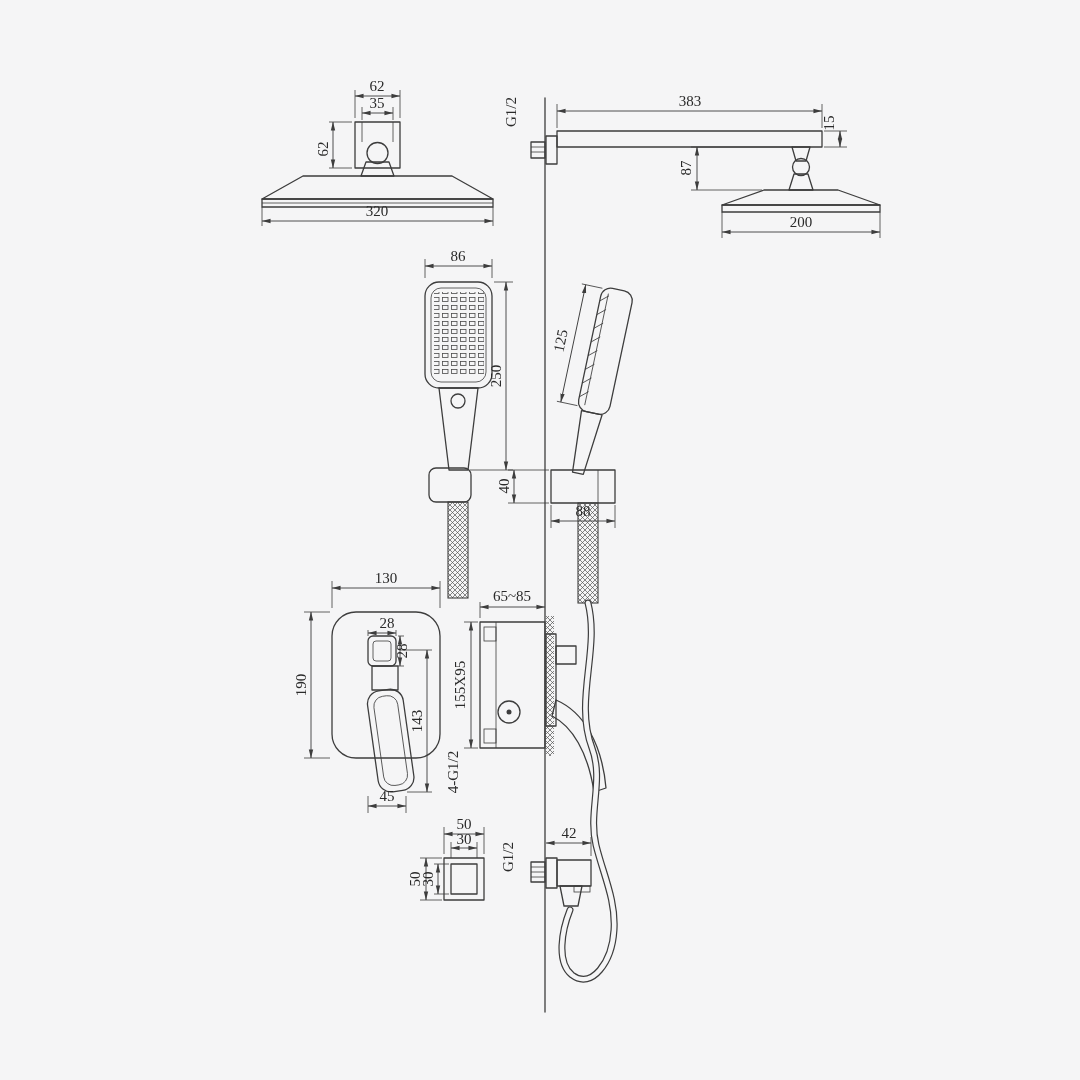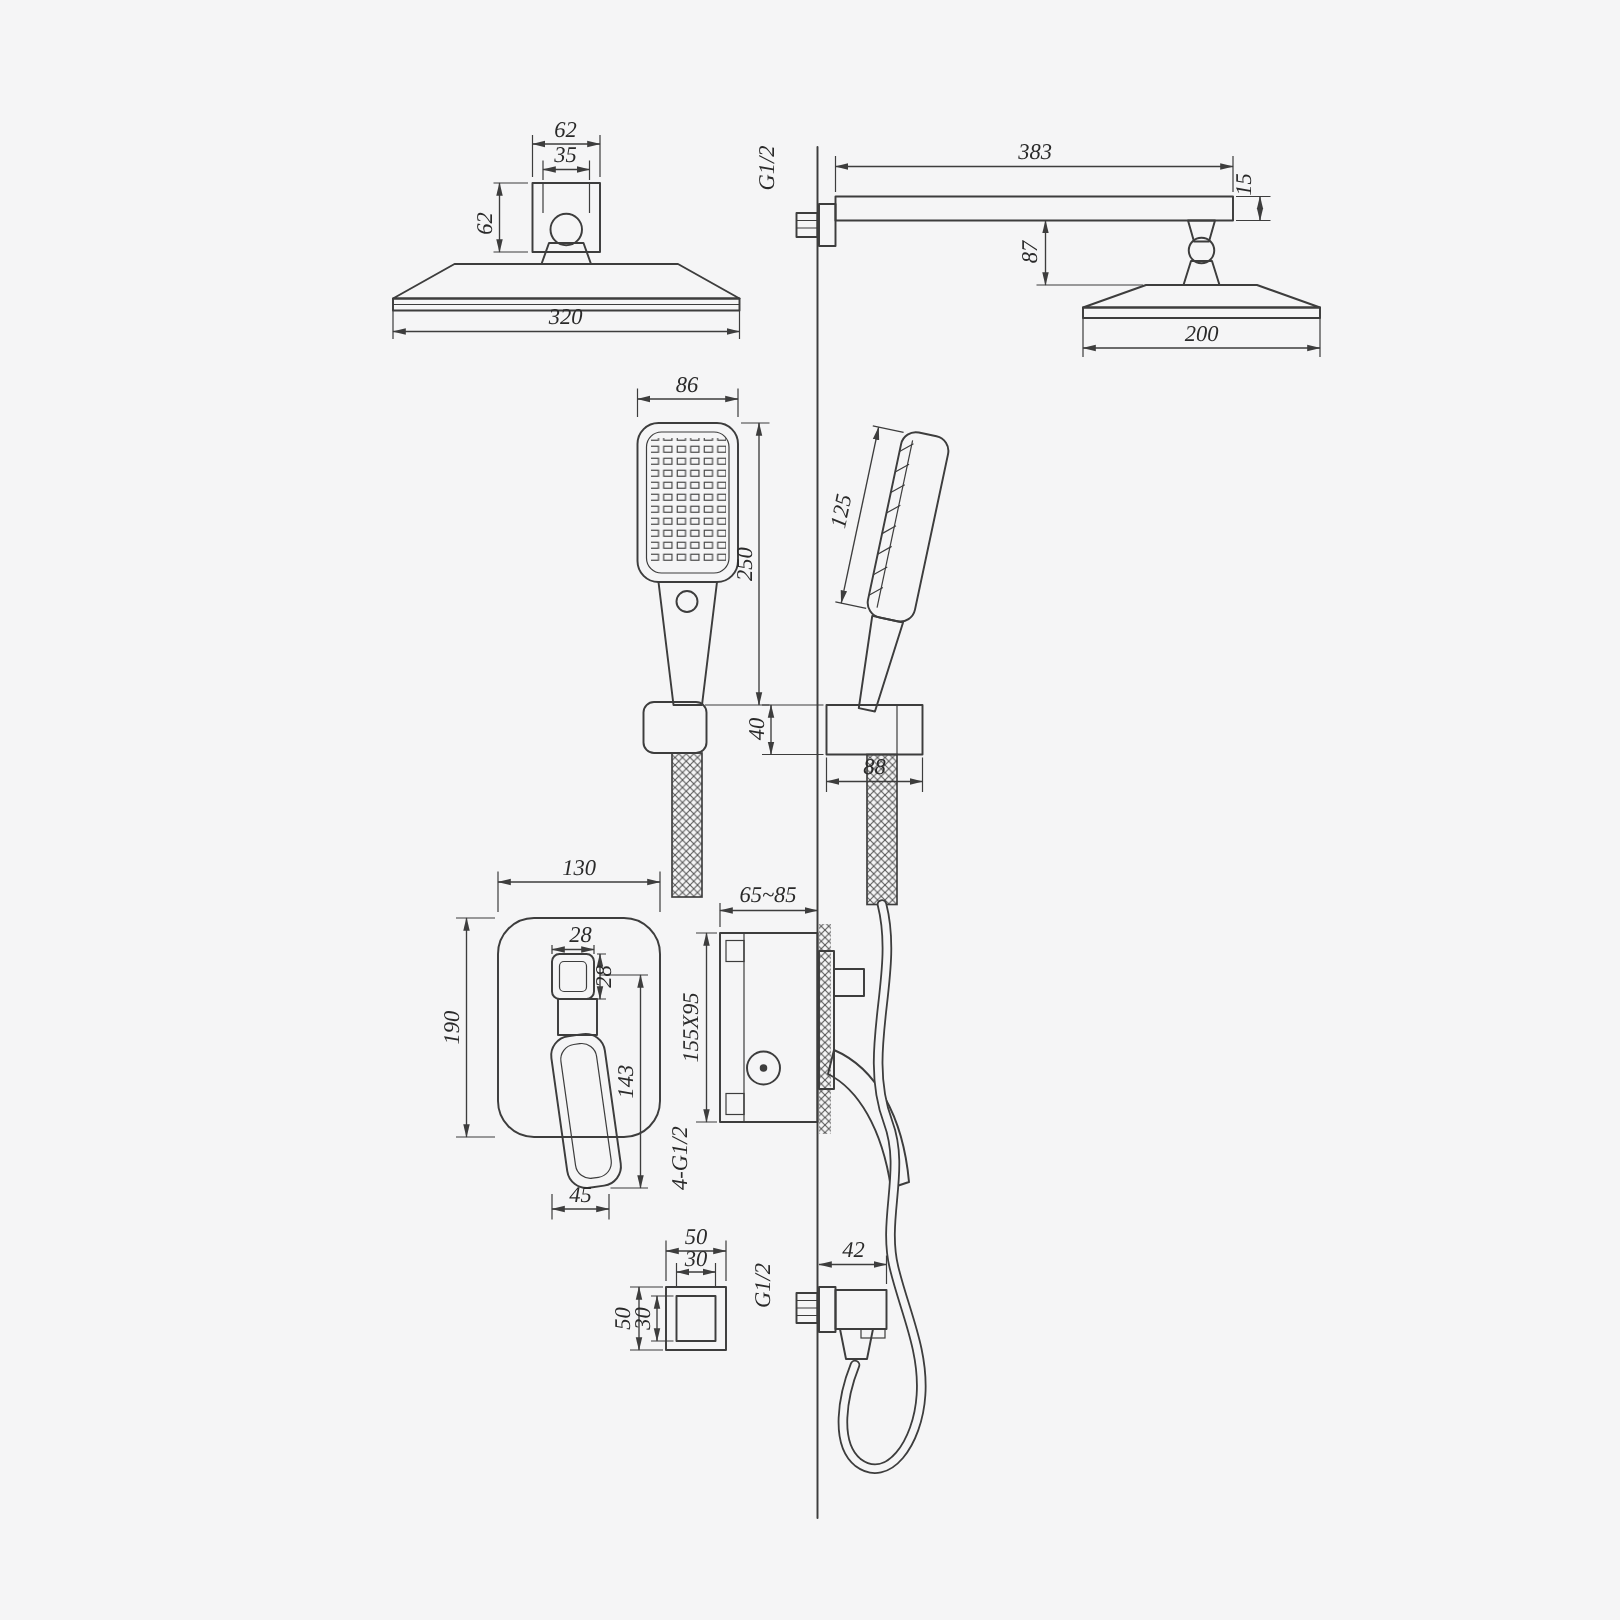--- a/index.html
+++ b/index.html
@@ -1,16 +1,16 @@
 <!DOCTYPE html>
 <html><head>
 <meta charset="utf-8">
 <style>
   html,body{margin:0;padding:0;background:#f5f5f6;width:1080px;height:1080px;overflow:hidden;}
-  .canvas{width:964px;height:1080px;position:relative;font-style:italic;}
+  .canvas{width:964px;height:1080px;position:relative;}
   svg{display:block;}
   .obj{fill:none;stroke:#3d3d3d;stroke-width:1.3;stroke-linejoin:round;stroke-linecap:round;}
   .thin{fill:none;stroke:#3d3d3d;stroke-width:.8;}
   .ext{fill:none;stroke:#3d3d3d;stroke-width:.8;}
   .dl{fill:none;stroke:#3d3d3d;stroke-width:.9;}
   .dimtext{font-family:"Liberation Serif",serif;font-size:15px;fill:#2a2a2a;text-anchor:middle;}
   .hatchfill{fill:url(#hatch);stroke:#3d3d3d;stroke-width:1.1;}
   .hatchonly{fill:url(#hatch);stroke:none;}
   .nozfill{fill:url(#noz);stroke:none;}
   .hose-o{fill:none;stroke:#3d3d3d;stroke-width:7;stroke-linecap:round;}

